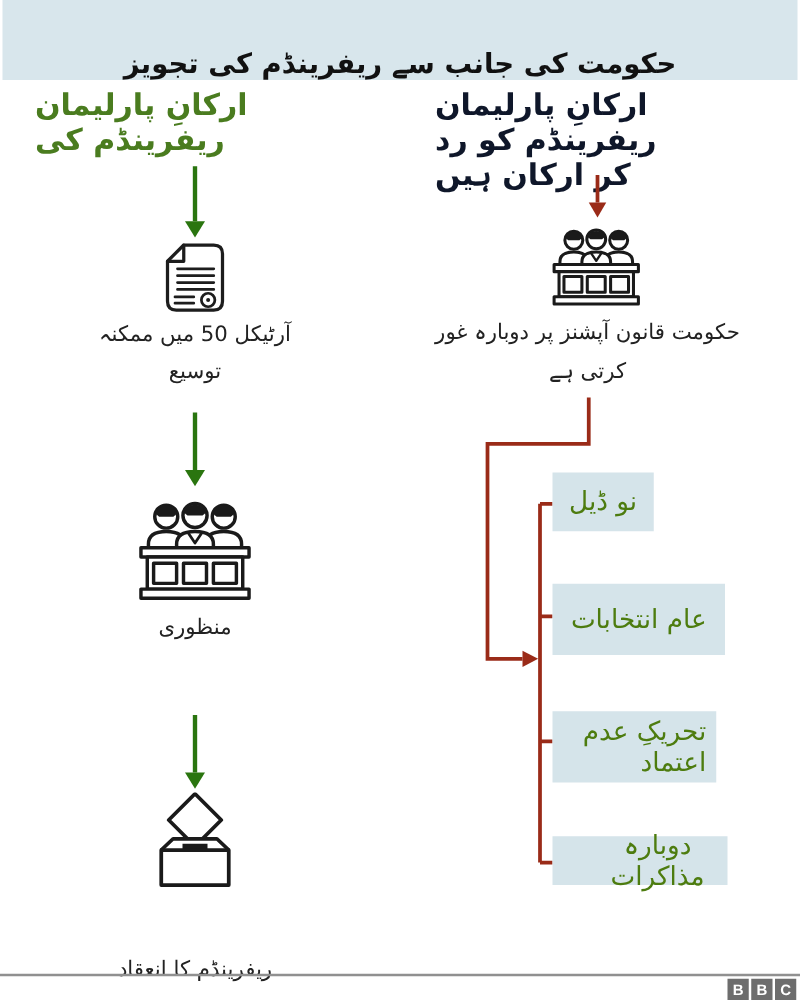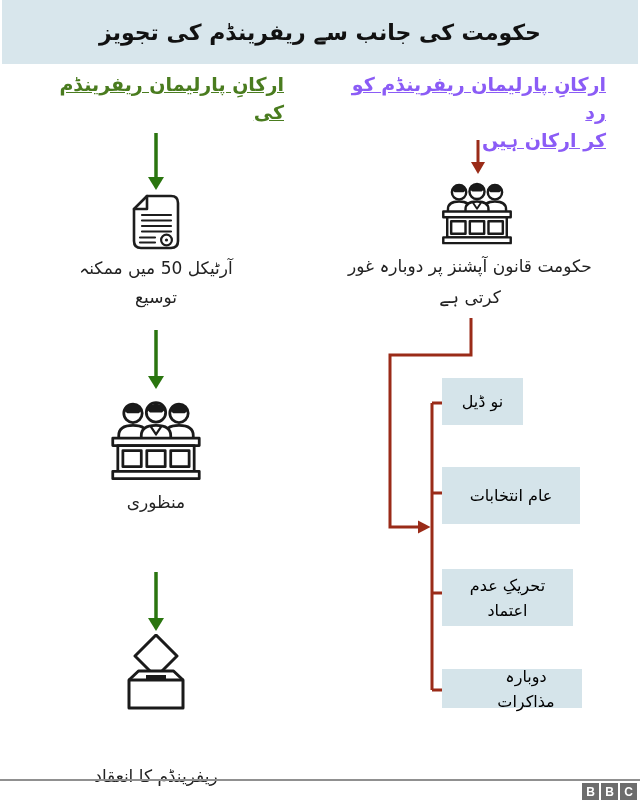--- a/index.html
+++ b/index.html
@@ -4,30 +4,30 @@
 <style>
   html,body{margin:0;padding:0;background:#fff;}
   .canvas{
     position:relative;width:640px;height:805px;background:#fff;overflow:hidden;
     font-family:"DejaVu Sans","Liberation Sans",sans-serif;color:#1f1f1f;
   }
   .abs{position:absolute;}
   .urdu{direction:rtl;unicode-bidi:embed;}
   .titlebar{
     left:2px;top:0;width:636px;height:64px;background:#d8e6ec;
-    display:flex;align-items:center;justify-content:center;
+    display:flex;align-items:flex-end;justify-content:center;
   }
   .title{font-size:22px;font-weight:bold;color:#111;text-align:center;}
-  .col-header{text-align:right;font-weight:bold;font-size:19px;line-height:28px;text-decoration:underline;}
+  .col-header{text-align:left;font-weight:bold;font-size:24px;line-height:28px;}
   .col-header.green{color:#4a7c1f;}
-  .col-header.red{color:#8b5cf6;}
+  .col-header.red{color:#0f172a;}
   .step-label{text-align:center;font-size:17px;line-height:29px;color:#222;}
   .option-box{
     background:#d5e4ea;display:flex;align-items:center;justify-content:center;
-    text-align:center;font-size:16px;line-height:25px;color:#000000;padding:0 8px;box-sizing:border-box;
+    text-align:center;font-size:21px;line-height:25px;color:#4d7c0f;padding:0 8px;box-sizing:border-box;
   }
   .overlay{left:0;top:0;width:640px;height:805px;pointer-events:none;}
   .divider{left:0;top:779px;width:640px;height:2px;background:#909090;}
   .bbc{left:582px;top:783px;display:flex;gap:2px;}
   .bbc .blk{
     width:17px;height:17px;background:#6d6d6d;color:#fff;font-weight:bold;font-size:12px;
     display:flex;align-items:center;justify-content:center;
     font-family:"Liberation Sans","DejaVu Sans",sans-serif;
   }
 </style>
@@ -154,21 +154,21 @@
       </g>
     </g>
   </svg>
   <div class="abs step-label urdu" style="left:346px;top:251px;width:248px;line-height:31px;">
     <div>حکومت قانون آپشنز پر دوبارہ غور</div>
     <div>کرتی ہے</div>
   </div>
 
   <div class="abs option-box urdu" style="left:442px;top:378px;width:81px;height:47px;">نو ڈیل</div>
   <div class="abs option-box urdu" style="left:442px;top:467px;width:138px;height:57px;">عام انتخابات</div>
-  <div class="abs option-box urdu" style="left:442px;top:569px;width:131px;height:57px;">تحریکِ عدم اعتماد</div>
+  <div class="abs option-box urdu" style="left:442px;top:569px;width:131px;height:57px;text-align:right;">تحریکِ عدم اعتماد</div>
   <div class="abs option-box urdu" style="left:442px;top:669px;width:140px;height:39px;padding-left:36px;">دوبارہ مذاکرات</div>
 
   <div class="abs divider"></div>
   <div class="abs bbc">
     <div class="blk">B</div>
     <div class="blk">B</div>
     <div class="blk">C</div>
   </div>
 
 </div>

